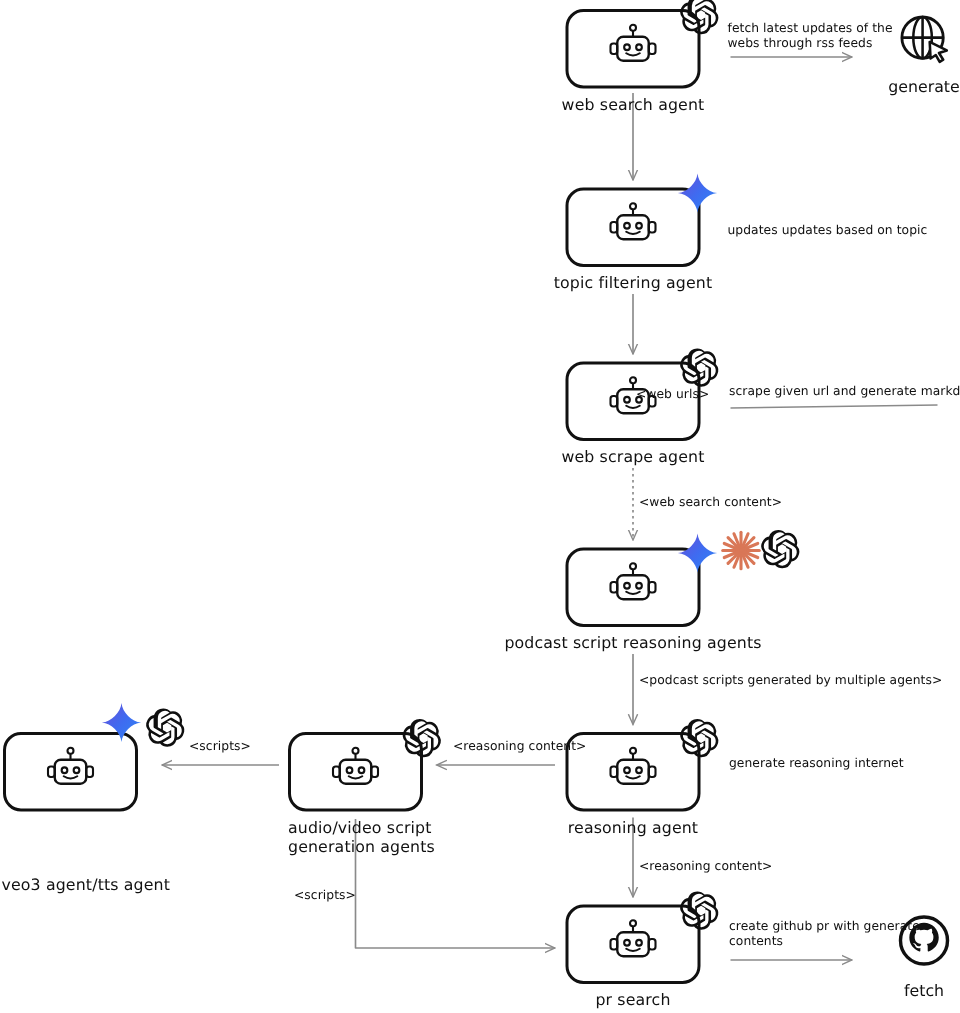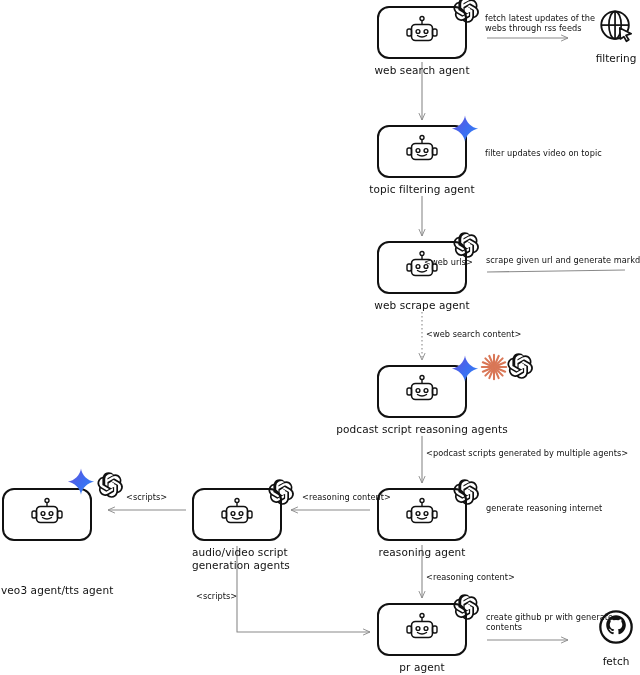--- a/index.html
+++ b/index.html
@@ -238,21 +238,21 @@
       <circle cx="21" cy="15.5" r="1.9" fill="none" stroke="#111" stroke-width="1.4"></circle>
       <path d="M12.5,19.5 Q17,22.5 21.5,19.5" fill="none" stroke="#111" stroke-width="1.4" stroke-linecap="round"></path>
     </svg>
   </span>
 </div>
 <span class="badge" style="left:452px;top:593px;">
   <svg width="28" height="28" viewBox="0 0 24 24">
     <path fill="#0f0f0f" d="M21.55 10.04a5.45 5.45 0 0 0-.47-4.48 5.53 5.53 0 0 0-5.95-2.65A5.47 5.47 0 0 0 11 1.1a5.53 5.53 0 0 0-5.27 3.82 5.46 5.46 0 0 0-3.65 2.65 5.53 5.53 0 0 0 .68 6.48 5.45 5.45 0 0 0 .47 4.48 5.53 5.53 0 0 0 5.95 2.65A5.46 5.46 0 0 0 13.31 23a5.53 5.53 0 0 0 5.27-3.83 5.46 5.46 0 0 0 3.65-2.65 5.53 5.53 0 0 0-.68-6.48Zm-8.24 11.5a4.1 4.1 0 0 1-2.63-.95l.13-.07 4.37-2.52a.71.71 0 0 0 .36-.62v-6.16l1.85 1.07a.07.07 0 0 1 .04.05v5.1a4.12 4.12 0 0 1-4.12 4.1Zm-8.83-3.77a4.09 4.09 0 0 1-.49-2.75l.13.08 4.37 2.52a.71.71 0 0 0 .72 0l5.34-3.08v2.13a.08.08 0 0 1-.03.06l-4.42 2.55a4.12 4.12 0 0 1-5.62-1.5ZM3.33 8.3a4.1 4.1 0 0 1 2.14-1.8v5.19a.7.7 0 0 0 .35.61l5.32 3.07-1.85 1.07a.07.07 0 0 1-.07 0L4.8 13.89a4.12 4.12 0 0 1-1.5-5.62Zm15.18 3.53-5.33-3.1 1.84-1.06a.07.07 0 0 1 .07 0l4.42 2.55a4.11 4.11 0 0 1-.63 7.41v-5.19a.7.7 0 0 0-.37-.61Zm1.84-2.77-.13-.08-4.36-2.54a.71.71 0 0 0-.72 0l-5.33 3.08V7.4a.07.07 0 0 1 .03-.06l4.42-2.55a4.11 4.11 0 0 1 6.1 4.26ZM9.8 12.86 7.95 11.8a.07.07 0 0 1-.04-.06V6.66a4.11 4.11 0 0 1 6.75-3.16l-.13.07-4.37 2.52a.71.71 0 0 0-.36.62ZM10.81 10.7 13.19 9.32l2.38 1.37v2.75l-2.38 1.37-2.38-1.37Z"></path>
   </svg>
 </span>
-<div class="caption ctr" style="left:422px;top:661px;">pr agent</div>
+<div class="caption ctr" style="left:422px;top:661px;">pr search</div>
 
 <div class="node" style="left:192px;top:488px;width:90px;height:53px;">
   <span class="robot">
     <svg width="34" height="30" viewBox="0 0 34 30">
       <circle cx="17" cy="2.5" r="2" fill="none" stroke="#111" stroke-width="1.4"></circle>
       <line x1="17" y1="4.5" x2="17" y2="8.5" stroke="#111" stroke-width="1.4"></line>
       <rect x="6.5" y="8.5" width="21" height="16" rx="4" fill="none" stroke="#111" stroke-width="1.6"></rect>
       <rect x="2" y="13" width="4.5" height="7" rx="1.8" fill="none" stroke="#111" stroke-width="1.4"></rect>
       <rect x="27.5" y="13" width="4.5" height="7" rx="1.8" fill="none" stroke="#111" stroke-width="1.4"></rect>
       <circle cx="13" cy="15.5" r="1.9" fill="none" stroke="#111" stroke-width="1.4"></circle>
@@ -304,35 +304,35 @@
 
 <span class="badge" style="left:597px;top:8px;">
   <svg width="38" height="38" viewBox="0 0 40 40">
     <circle cx="19" cy="18" r="14.5" fill="none" stroke="#111" stroke-width="2"></circle>
     <ellipse cx="19" cy="18" rx="6.5" ry="14.5" fill="none" stroke="#111" stroke-width="1.8"></ellipse>
     <line x1="4.5" y1="18" x2="33.5" y2="18" stroke="#111" stroke-width="1.8"></line>
     <line x1="19" y1="3.5" x2="19" y2="32.5" stroke="#111" stroke-width="1.8"></line>
     <path d="M24,21 L36,27 L30.5,28.8 L33.5,33.5 L31,35 L28.3,30.2 L24.6,32.6 Z" fill="#fff" stroke="#111" stroke-width="1.8" stroke-linejoin="round"></path>
   </svg>
 </span>
-<div class="iconlbl" style="left:616px;top:52px;">filtering</div>
+<div class="iconlbl" style="left:616px;top:52px;">generate</div>
 
 <span class="badge" style="left:597px;top:608px;">
   <svg width="38" height="38" viewBox="0 0 40 40">
     <circle cx="20" cy="20" r="16.5" fill="none" stroke="#111" stroke-width="2.4"></circle>
     <path fill="#111" d="M20 7.6c-5.7 0-10.3 4.6-10.3 10.3 0 4.55 2.95 8.4 7.05 9.77.52.1.7-.22.7-.5v-1.9c-2.87.62-3.47-1.23-3.47-1.23-.47-1.2-1.15-1.52-1.15-1.52-.94-.64.07-.63.07-.63 1.04.07 1.58 1.07 1.58 1.07.92 1.58 2.42 1.12 3.02.86.1-.67.36-1.13.65-1.39-2.29-.26-4.7-1.15-4.7-5.1 0-1.13.4-2.05 1.06-2.77-.1-.26-.46-1.31.1-2.73 0 0 .87-.28 2.84 1.06a9.8 9.8 0 0 1 5.17 0c1.97-1.34 2.83-1.06 2.83-1.06.57 1.42.21 2.47.1 2.73.67.72 1.06 1.64 1.06 2.77 0 3.96-2.41 4.83-4.71 5.09.37.32.7.95.7 1.92v2.84c0 .28.19.6.71.5 4.1-1.37 7.04-5.22 7.04-9.77 0-5.7-4.62-10.3-10.33-10.3Z"></path>
     <path fill="#fff" d="M18.6 29.6h2.8v5.2h-2.8z" opacity="0"></path>
   </svg>
 </span>
 <div class="iconlbl" style="left:616px;top:655px;">fetch</div>
 
 <div class="edgelabel" style="left:485px;top:13px;">fetch latest updates of the
 webs through rss feeds</div>
 
-<div class="edgelabel" style="left:485px;top:148px;">filter updates video on topic</div>
+<div class="edgelabel" style="left:485px;top:148px;">updates updates based on topic</div>
 
 <div class="edgelabel" style="left:424px;top:209px;margin-top:48px;">&lt;web urls&gt;</div>
 
 <div class="edgelabel" style="left:486px;top:255px;">scrape given url and generate markdown</div>
 
 <div class="edgelabel" style="left:426px;top:329px;">&lt;web search content&gt;</div>
 
 <div class="edgelabel" style="left:426px;top:448px;">&lt;podcast scripts generated by multiple agents&gt;</div>
 
 <div class="edgelabel" style="left:486px;top:503px;">generate reasoning internet</div>

